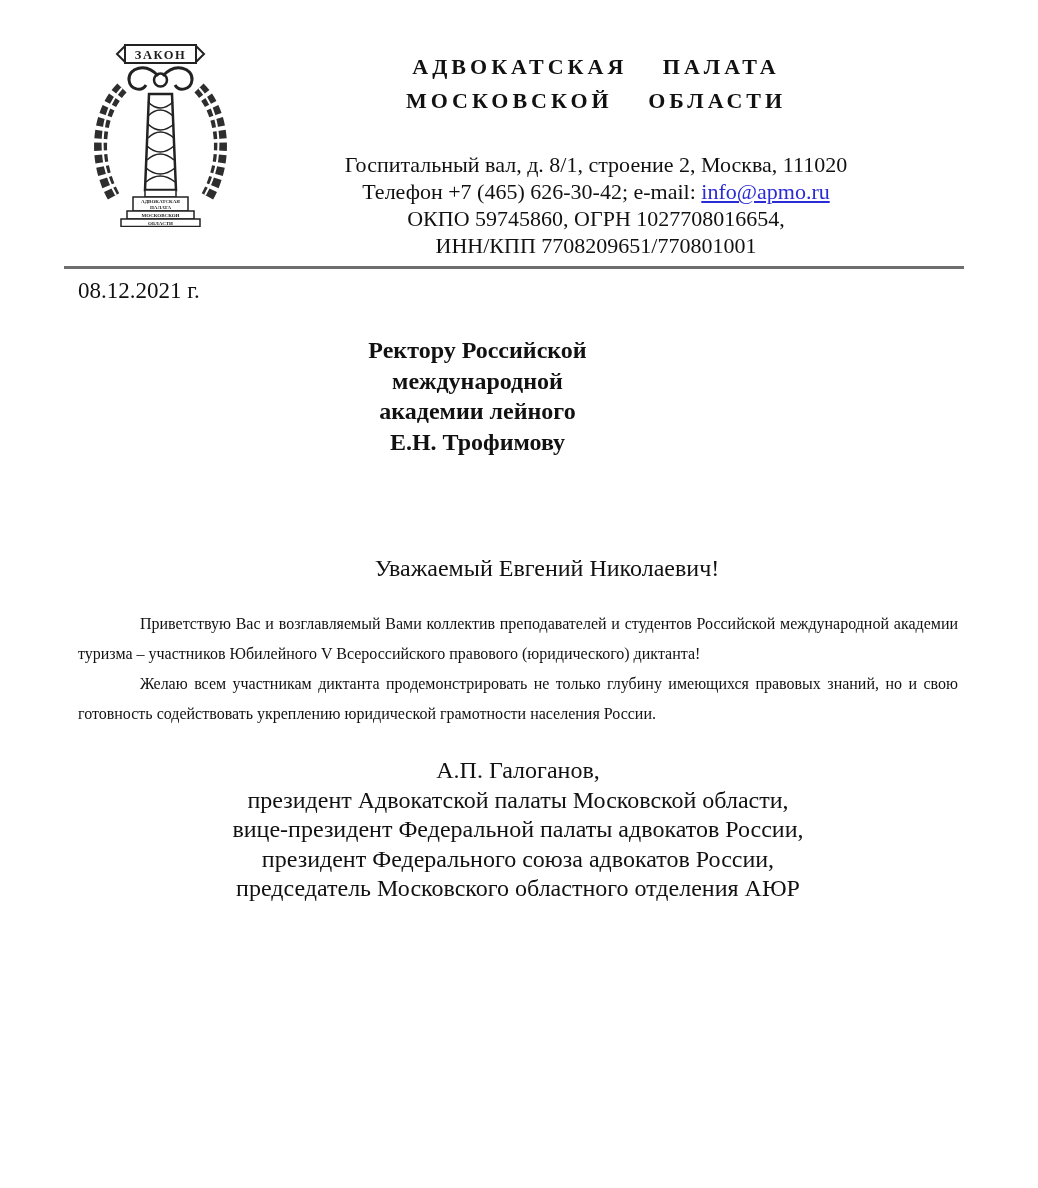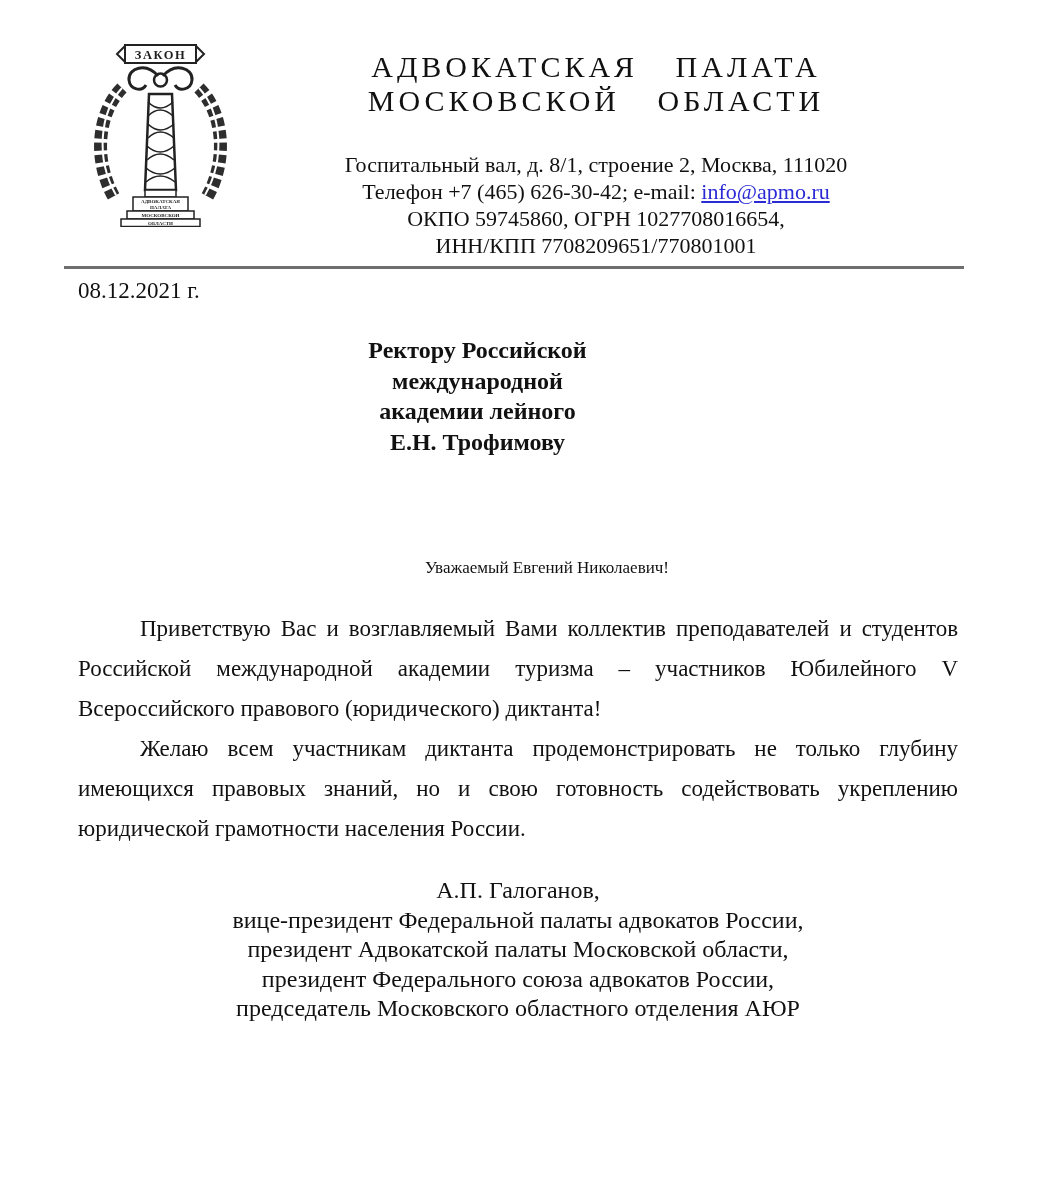--- a/index.html
+++ b/index.html
@@ -9,35 +9,35 @@
     background:#ffffff;
     color:#111111;
     font-family:"Liberation Serif", serif;
     overflow:hidden;
   }
   
   .header { position:relative; height:266px; }
   .logo { position:absolute; left:88px; top:42px; width:145px; height:185px; }
   .head-text { position:absolute; left:306px; top:50px; width:580px; text-align:center; }
   .org-name {
-    font-weight:normal; font-size:30px; line-height:34px;
+    font-weight:bold; font-size:22px; line-height:34px;
     letter-spacing:4px; word-spacing:26px; white-space:nowrap;
   }
   .head-addr { margin-top:33px; font-size:22px; line-height:27px; }
   .head-addr a { color:#2b2bd6; text-decoration:underline; }
   .rule { height:0; border-top:3px solid #6e6e6e; margin:0 74px 0 64px; }
   
   .date { margin:8px 0 0 78px; font-size:23px; line-height:28px; }
   .recipient {
     margin:30px 83px 0 0; text-align:right;
     font-weight:bold; font-size:24px; line-height:30.5px;
   }
-  .salutation { margin:96px 0 0 56px; text-align:center; font-size:17px; line-height:30px; }
+  .salutation { margin:96px 0 0 56px; text-align:center; font-size:24px; line-height:30px; }
   .body-text {
-    margin:26px 80px 16px 78px; font-size:23px; line-height:40px;
+    margin:26px 80px 16px 78px; font-size:16px; line-height:30px;
     text-align:justify; hyphens:manual;
   }
   .body-text p { margin:0; text-indent:62px; }
   .signature {
     margin:27px 80px 0 78px; font-weight:normal;
     font-size:24px; line-height:29.5px;
   }
   .sig-line { white-space:nowrap;text-align:center; }
   
   .logo svg { width:100%; height:100%; }
@@ -118,19 +118,19 @@
 
   <div class="salutation">Уважаемый Евгений Николаевич!</div>
 
   <div class="body-text">
     <p>Приветствую Вас и возглавляемый Вами коллектив преподавателей и студентов Российской международной академии туризма – участников Юби­лейного V Всероссийского правового (юридического) диктанта!</p>
     <p>Желаю всем участникам диктанта продемонстрировать не только глубину имеющихся правовых знаний, но и свою готовность содействовать укреплению юридической грамотности населения России.</p>
   </div>
 
   <div class="signature">
     <div class="sig-line">А.П. Галоганов,</div>
+    <div class="sig-line">президент Адвокатской палаты Московской области,</div>
     <div class="sig-line">вице-президент Федеральной палаты адвокатов России,</div>
-    <div class="sig-line">президент Адвокатской палаты Московской области,</div>
     <div class="sig-line">президент Федерального союза адвокатов России,</div>
     <div class="sig-line">председатель Московского областного отделения АЮР</div>
   </div>
 
 </div>
 
 </body></html>

